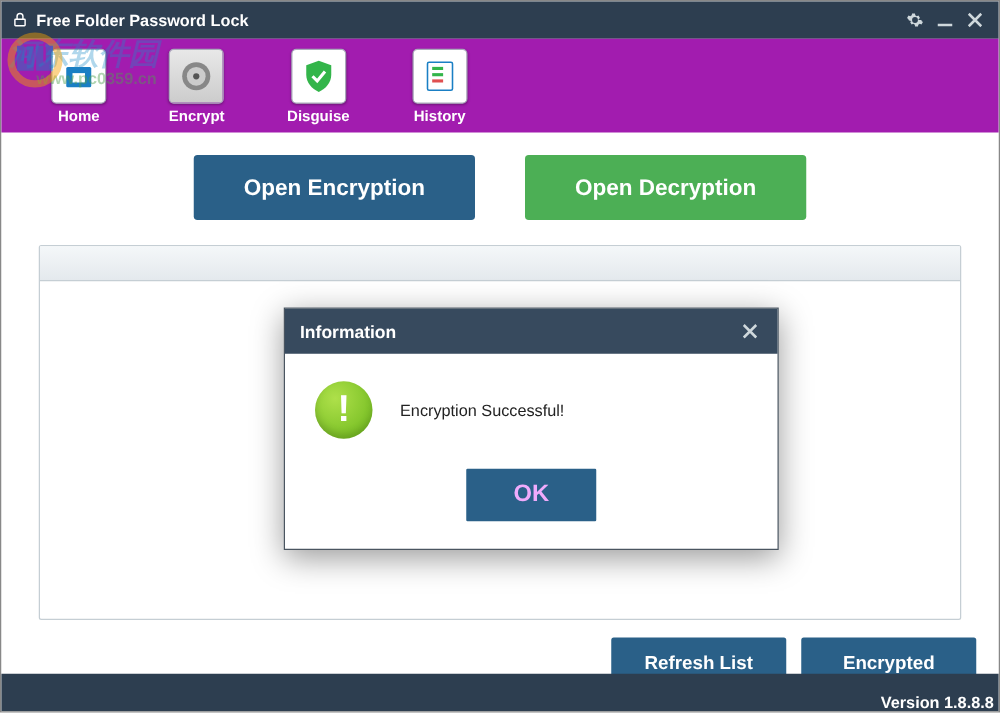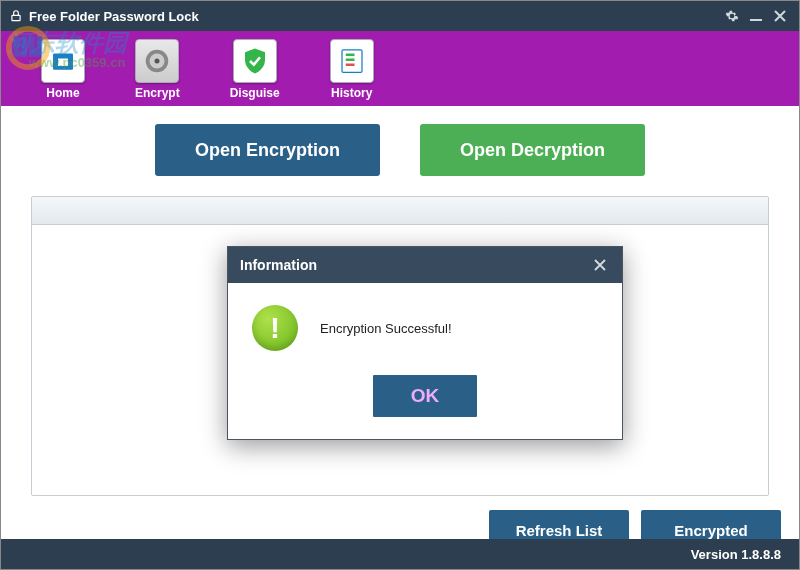--- a/index.html
+++ b/index.html
@@ -26,21 +26,21 @@
 .table-head { display: flex; background: linear-gradient(#f4f7f9,#e4e9ed); border-bottom: 1px solid #c5ced4; height: 28px; }
 .th { font-size: 12px; font-weight: bold; color: #333; display: flex; align-items: center; justify-content: center; border-right: 1px solid #c5ced4; }
 .th:last-child { border-right: none; }
 .th.c1 { width: 240px; }
 .th.c2 { flex: 1; }
 .th.c3 { width: 130px; }
 
 .bottom-row { display: flex; justify-content: flex-end; gap: 12px; padding: 14px 18px; }
 .small-btn { width: 140px; height: 40px; background: #2a6088; color: #fff; border: none; border-radius: 2px; font-size: 15px; font-weight: bold; cursor: pointer; }
 
-.footer { position: absolute; bottom: 0; left: 0; right: 0; height: 30px; background: #2d3e50; color: #fff; display: flex; align-items: center; justify-content: flex-end; padding: 0 18px; font-size: 13px; font-weight: bold; }
+.footer { position: absolute; bottom: 0; left: 0; right: 0; height: 30px; background: #2d3e50; color: #fff; display: flex; align-items: flex-end; justify-content: flex-end; padding: 0 4px; font-size: 13px; font-weight: bold; }
 
 .watermark { position: absolute; top: 26px; left: 6px; font-size: 24px; font-weight: bold; font-style: italic; color: rgba(30,140,200,.35); pointer-events: none; z-index: 5; }
 .watermark .sub { font-size: 13px; color: rgba(80,160,80,.45); display: block; margin-top: -4px; margin-left: 22px; font-style: normal; }
 .watermark svg { position: absolute; top: -2px; left: -2px; opacity: .45; }
 
 .modal { position: absolute; top: 198px; left: 226px; width: 396px; background: #fff; border: 1px solid #4a5560; box-shadow: 0 6px 24px rgba(0,0,0,.4); z-index: 10; margin-top: 47px; }
 .modal-head { height: 36px; background: #374a5e; color: #fff; display: flex; align-items: center; padding: 0 12px; font-size: 14px; font-weight: bold; }
 .modal-head .spacer { flex: 1; }
 .modal-close { width: 20px; height: 20px; display: flex; align-items: center; justify-content: center; cursor: pointer; color: #cfd8dc; }
 .modal-body { padding: 22px 24px 10px; display: flex; align-items: center; gap: 22px; }

